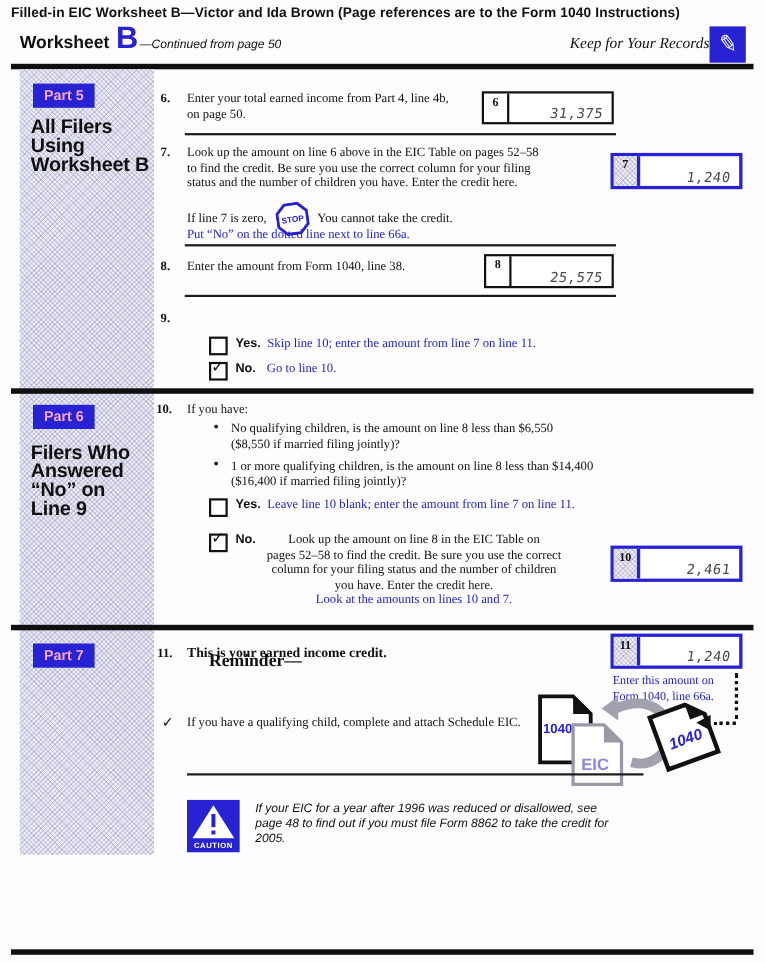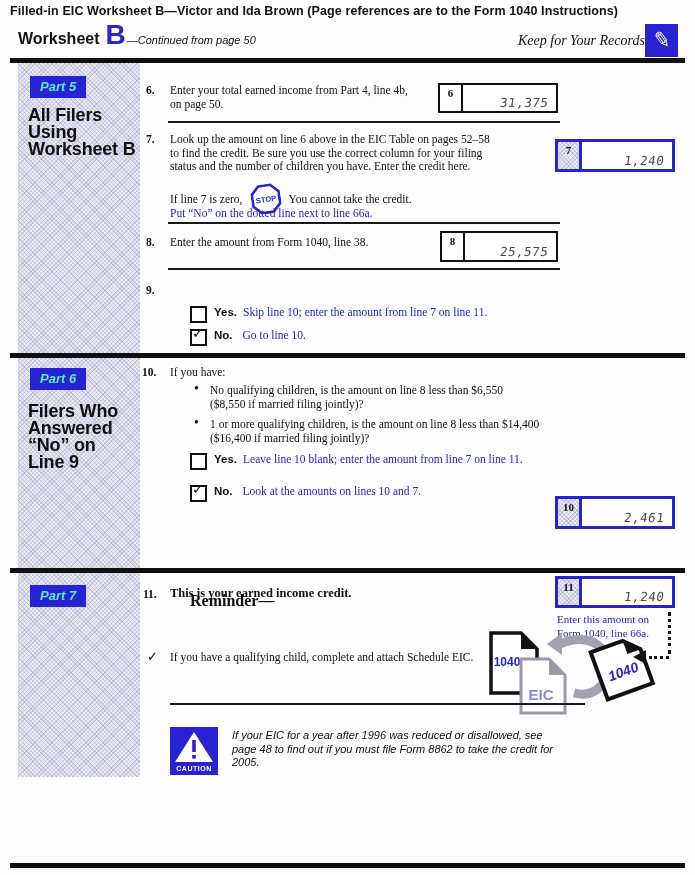--- a/index.html
+++ b/index.html
@@ -22,22 +22,22 @@
   
   .bar{left:10px;width:675px;height:5px;background:#101010;}
   .rule{height:2px;background:#1a1a1a;}
   
   .sidebar{left:18px;top:63px;width:122px;height:714px;background-color:#eaeaf4;
     background-image:repeating-linear-gradient(45deg,rgba(100,100,160,.22) 0 1px,transparent 1px 3px),
                      repeating-linear-gradient(135deg,rgba(100,100,160,.22) 0 1px,transparent 1px 3px);}
   .tex{background-color:#eaeaf4;
     background-image:repeating-linear-gradient(45deg,rgba(100,100,160,.22) 0 1px,transparent 1px 3px),
                      repeating-linear-gradient(135deg,rgba(100,100,160,.22) 0 1px,transparent 1px 3px);}
-  .badge{background:#2823d2;color:#5eead4;font-weight:bold;font-size:13px;
-         font-family:"Liberation Sans",sans-serif;padding:3px 10px 4px 10px;font-style:italic;}
+  .badge{background:#2823d2;color:#f9a8d4;font-weight:bold;font-size:13px;
+         font-family:"Liberation Sans",sans-serif;padding:3px 10px 4px 10px;}
   .side-title{font-family:"Liberation Sans",sans-serif;font-weight:bold;font-size:18px;
               line-height:17px;width:112px;letter-spacing:-.2px;}
   
   .itm-num{font-weight:bold;font-size:11.5px;}
   .itm-txt{font-size:11.5px;line-height:13.5px;}
   .bold-serif{font-weight:bold;}
   
   .amtbox{display:flex;background:#fff;box-sizing:border-box;}
   .amtbox.bk{border:2.5px solid #101010;}
   .amtbox.bl{border:3.5px solid #2823d2;}
@@ -159,20 +159,24 @@
     <span class="chklbl">Yes.</span>
     <span class="itm-txt blue">Leave line 10 blank; enter the amount from line 7 on line 11.</span>
   </div>
 
   <div class="abs chkrow" style="left:190px;top:485px;">
     <div class="chk">
         <span class="mark">✓</span>
       </div>
     <span class="chklbl">No.</span>
     <div style="margin-left:4px;">
+      <div class="itm-txt pre">Look up the amount on line 8 in the EIC Table on
+pages 52–58 to find the credit. Be sure you use the correct
+column for your filing status and the number of children
+you have. Enter the credit here.</div>
       <div class="itm-txt blue">Look at the amounts on lines 10 and 7.</div>
     </div>
   </div>
   <div class="abs amtbox bl" style="left:555px;top:496px;width:120px;height:33px;">
     <div class="lbl tex">10</div>
     <div class="val">2,461</div>
   </div>
 
   <div class="abs bar" style="top:568px;"></div>
 

